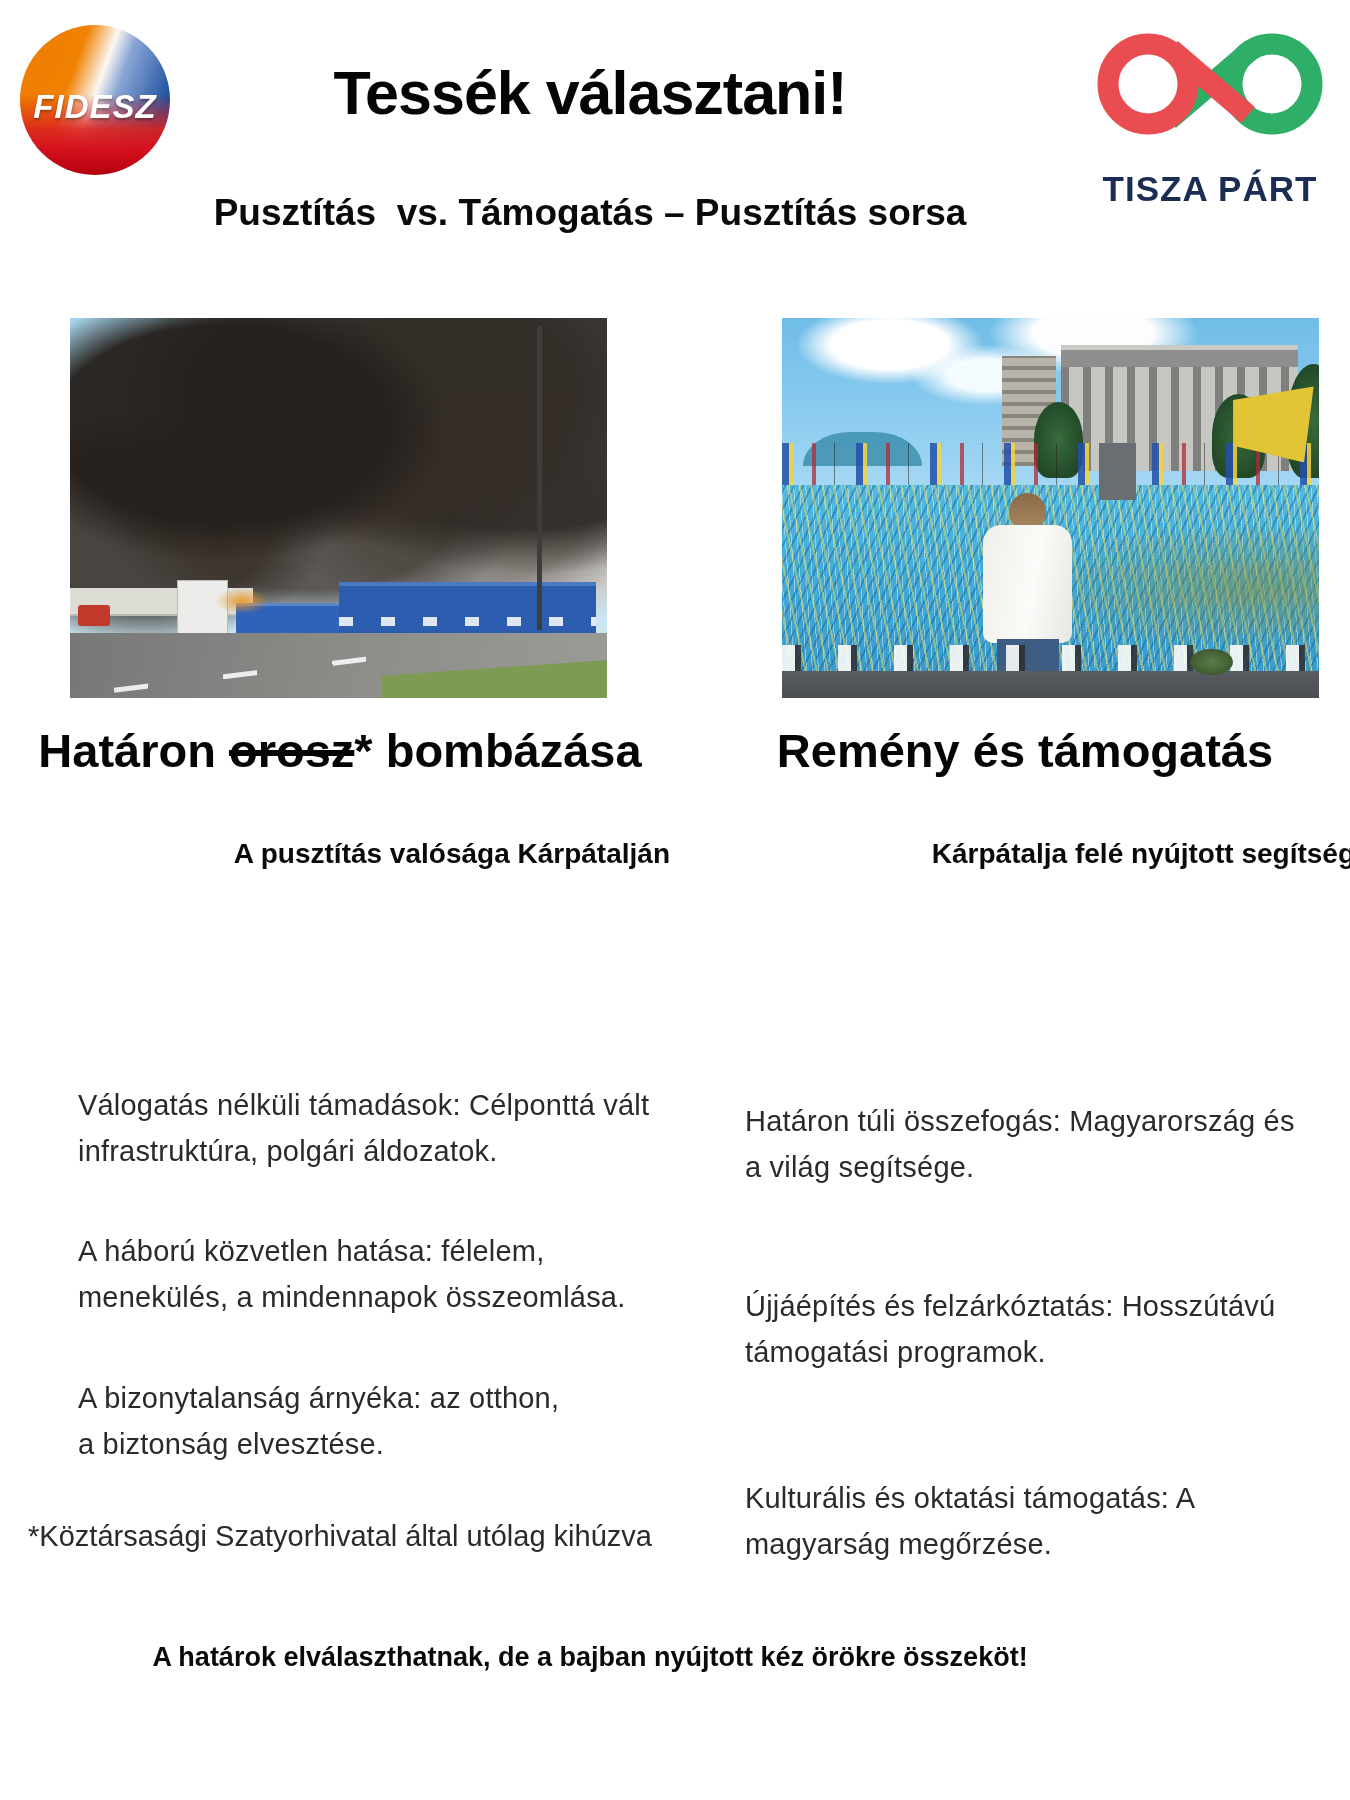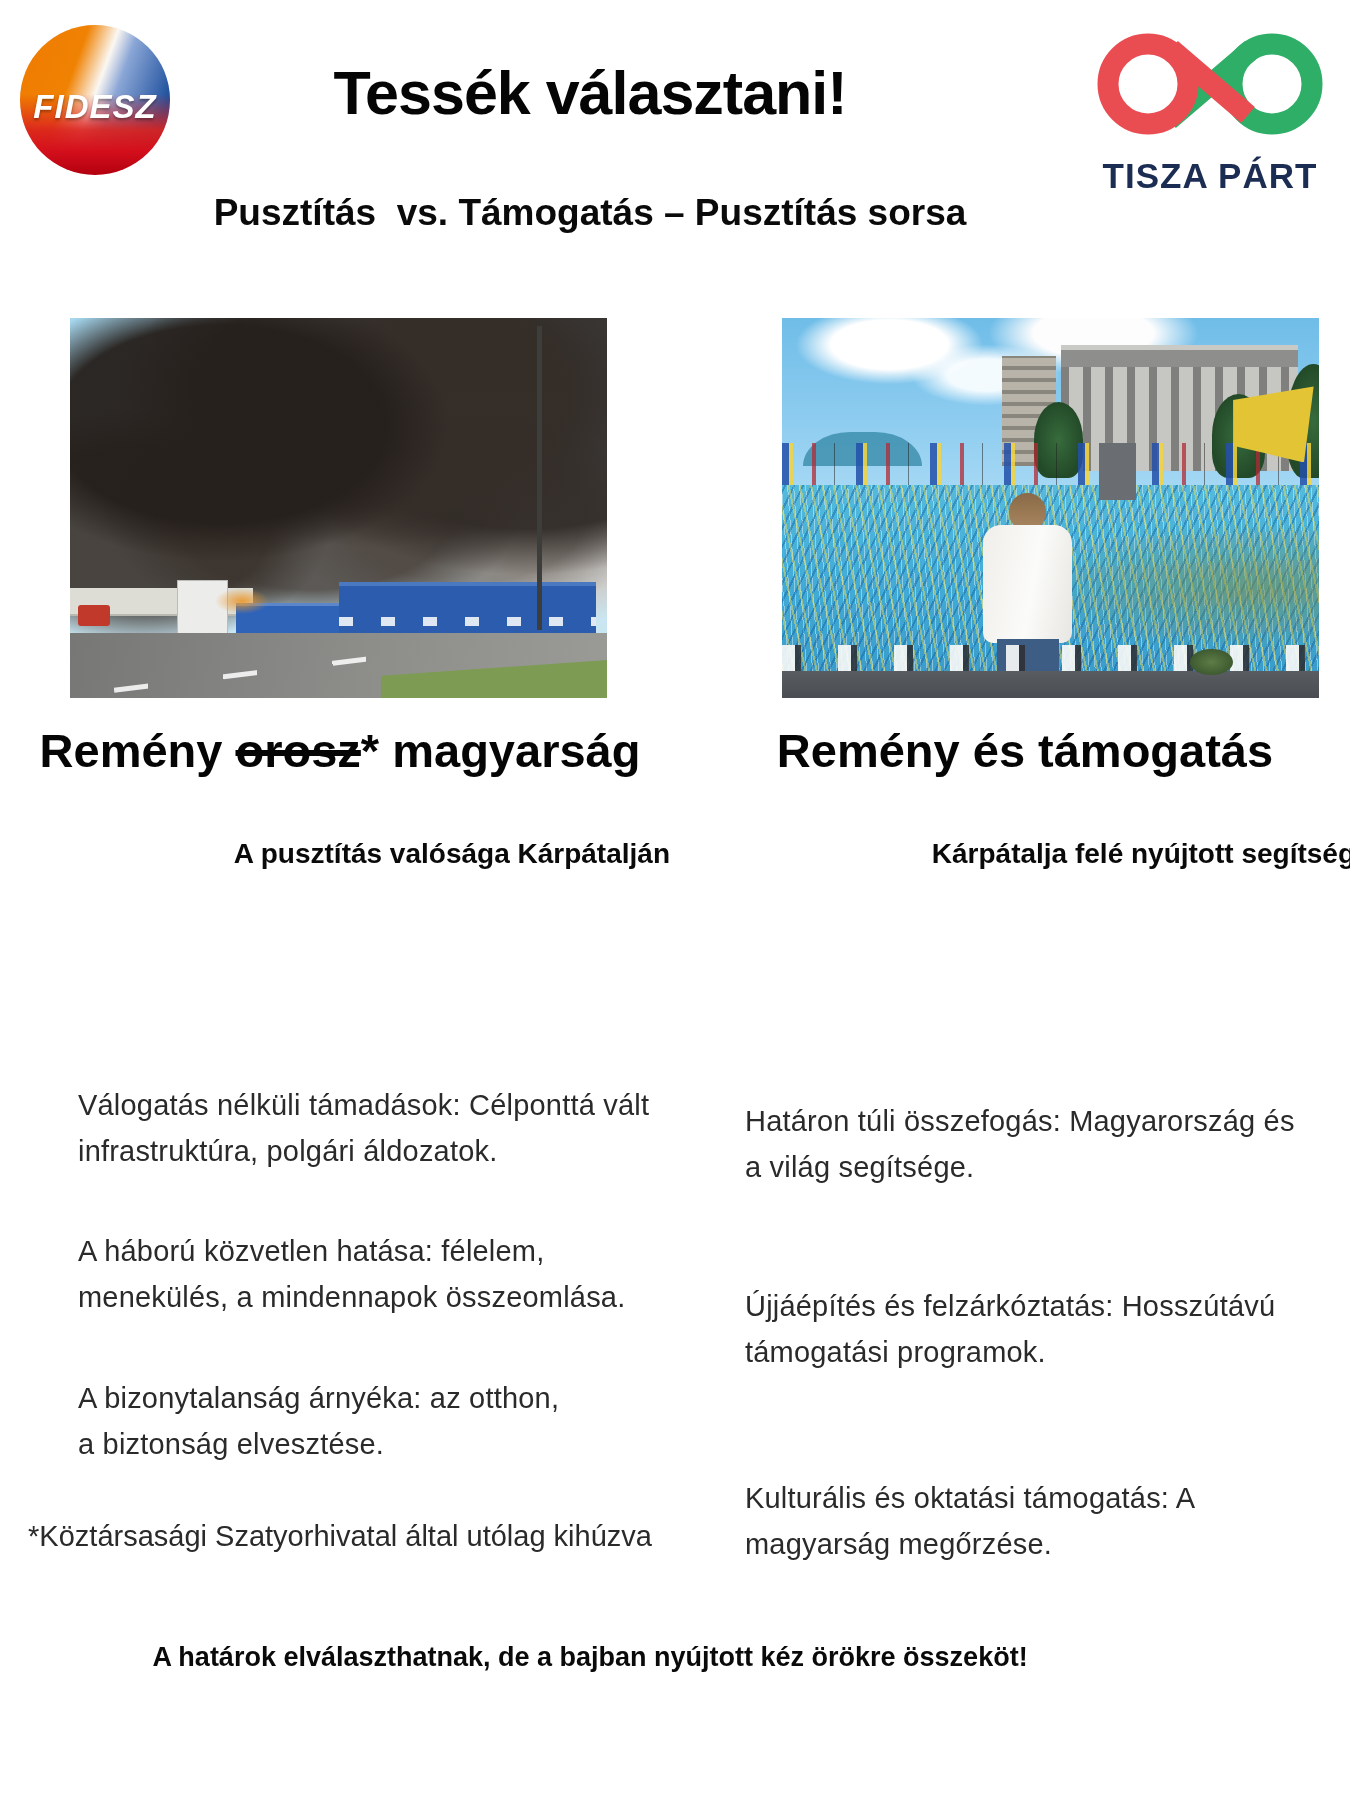--- a/index.html
+++ b/index.html
@@ -12,21 +12,21 @@
     background:
       linear-gradient(to top,#b3000f 0%,#d40f1c 16%,rgba(218,34,30,.92) 30%,rgba(218,34,30,0) 54%),
       linear-gradient(110deg,#ee7a00 0%,#f08203 34%,#fbf7f2 49%,#8aa6d6 59%,#1d4f9c 86%);
   }
   .fidesz-label{position:absolute;left:0;top:42%;width:100%;text-align:center;
     font-style:italic;font-weight:700;font-size:33px;color:#fff;letter-spacing:1px;
     text-shadow:0 2px 3px rgba(0,0,0,.35);}
   .title{position:absolute;left:0;top:58px;width:1180px;text-align:center;
     font-size:61px;font-weight:700;color:#050505;letter-spacing:-1px;}
   .tisza-box{position:absolute;left:1085px;top:20px;width:250px;text-align:center;}
-  .tisza-label{font-size:35px;font-weight:800;letter-spacing:1px;margin-top:4px;}
+  .tisza-label{font-size:35px;font-weight:800;letter-spacing:1px;margin-top:17px;}
   .subtitle{position:absolute;left:0;top:192px;width:1180px;text-align:center;
     font-size:37px;font-weight:700;color:#0a0a0a;white-space:pre;}
   
   .photo{position:absolute;top:318px;width:537px;height:380px;overflow:hidden;}
   .photo-left{left:70px;
     background:
       radial-gradient(ellipse 300px 180px at 28% 28%,rgba(38,32,28,.96) 55%,rgba(38,32,28,0) 76%),
       radial-gradient(ellipse 360px 210px at 58% 20%,rgba(52,45,40,.95) 52%,rgba(52,45,40,0) 73%),
       radial-gradient(ellipse 380px 230px at 85% 24%,rgba(47,41,37,.92) 52%,rgba(47,41,37,0) 72%),
       radial-gradient(ellipse 250px 160px at 14% 55%,rgba(58,50,44,.9) 50%,rgba(58,50,44,0) 74%),
@@ -165,21 +165,21 @@
     <div class="stele"></div>
     <div class="man-head"></div>
     <div class="man-shirt"></div>
     <div class="man-jeans"></div>
     <div class="frames-row"></div>
     <div class="pavement"></div>
     <div class="wreath"></div>
   </div>
 
   <div class="col-heading heading-left">
-    <span>Remény </span><span class="strike">orosz</span><span>* magyarság</span>
+    <span>Határon </span><span class="strike">orosz</span><span>* bombázása</span>
   </div>
   <div class="col-heading heading-right">Remény és támogatás</div>
 
   <div class="col-subheading subhead-left">A pusztítás valósága Kárpátalján</div>
   <div class="col-subheading subhead-right">Kárpátalja felé nyújtott segítség</div>
 
   <div class="bullet bullet-l" style="top:1082px">Válogatás nélküli támadások: Célponttá vált
 infrastruktúra, polgári áldozatok.</div>
   <div class="bullet bullet-l" style="top:1228px">A háború közvetlen hatása: félelem,
 menekülés, a mindennapok összeomlása.</div>

